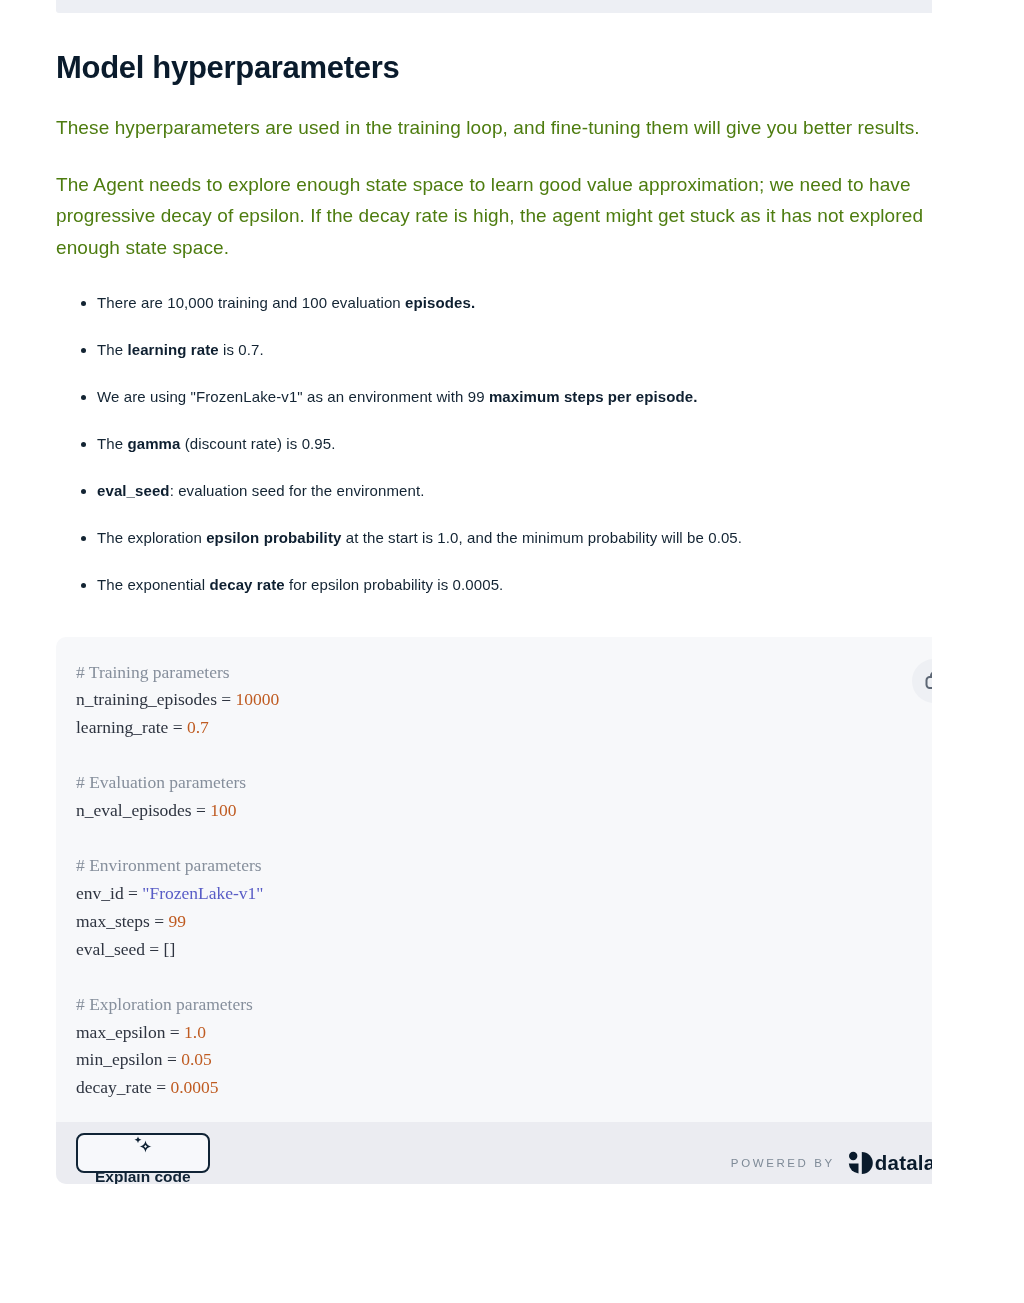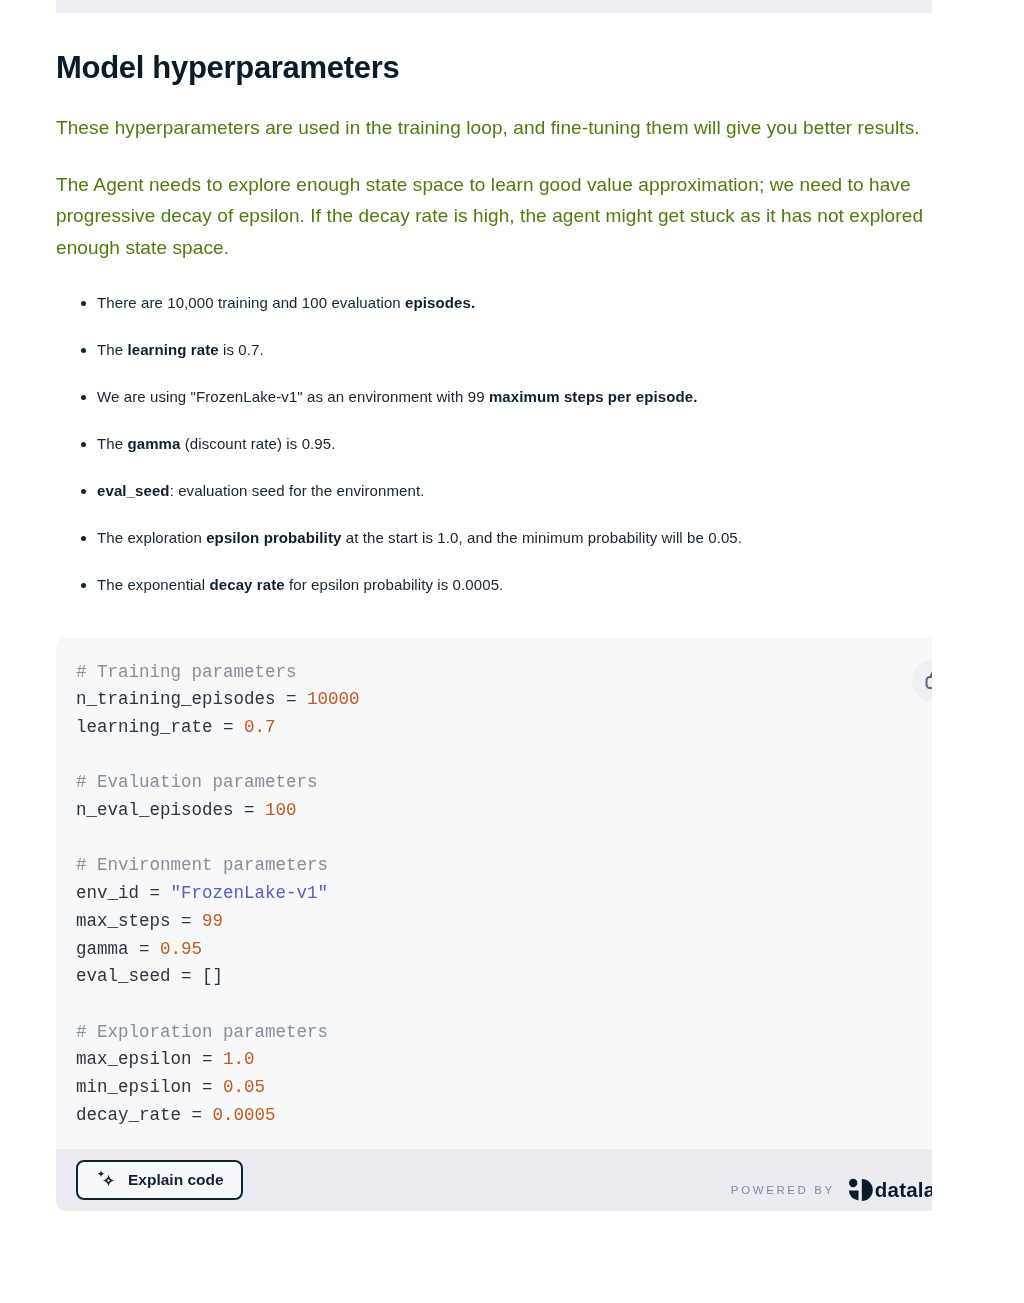--- a/index.html
+++ b/index.html
@@ -56,21 +56,21 @@
   .code-card {
     margin: 36px 0 0 56px;
     width: 922px;
     border-radius: 10px;
     background: #f7f8fa;
     position: relative;
     overflow: hidden;
   }
   .code-area {
     padding: 22px 24px 20px 20px;
-    font-family: Liberation Mono, monospace;
+    font-family: Liberation Serif, serif;
     font-size: 17.5px;
     line-height: 27.7px;
     color: #2e3440;
   }
   .code-line { white-space: pre; min-height: 27.7px; }
   .tok-comment { color: #868f9c; }
   .tok-plain   { color: #2e3440; }
   .tok-num     { color: #bf5b21; }
   .tok-str     { color: #585cc6; }
 
@@ -101,20 +101,21 @@
     height: 40px;
     padding: 0 17px;
     border: 2px solid #102335;
     border-radius: 8px;
     background: #f7f8fb;
     font-family: "Liberation Sans", sans-serif;
     font-weight: 700;
     font-size: 15.5px;
     color: #102335;
     cursor: pointer;
+    flex-direction: column;
   }
   .powered {
     display: flex; align-items: center; gap: 11px; margin-top: 20px;
   }
   .powered-label {
     font-size: 11.5px;
     letter-spacing: 2.6px;
     font-weight: 500;
     color: #7e8a97;
   }
@@ -165,21 +166,20 @@
       <div class="code-line"><span class="tok-comment"># Training parameters</span></div>
       <div class="code-line"><span class="tok-plain">n_training_episodes = </span><span class="tok-num">10000</span></div>
       <div class="code-line"><span class="tok-plain">learning_rate = </span><span class="tok-num">0.7</span></div>
       <div class="code-line"></div>
       <div class="code-line"><span class="tok-comment"># Evaluation parameters</span></div>
       <div class="code-line"><span class="tok-plain">n_eval_episodes = </span><span class="tok-num">100</span></div>
       <div class="code-line"></div>
       <div class="code-line"><span class="tok-comment"># Environment parameters</span></div>
       <div class="code-line"><span class="tok-plain">env_id = </span><span class="tok-str">"FrozenLake-v1"</span></div>
       <div class="code-line"><span class="tok-plain">max_steps = </span><span class="tok-num">99</span></div>
-      <div class="code-line"><span class="tok-plain">gamma = </span><span class="tok-num">0.95</span></div>
       <div class="code-line"><span class="tok-plain">eval_seed = []</span></div>
       <div class="code-line"></div>
       <div class="code-line"><span class="tok-comment"># Exploration parameters</span></div>
       <div class="code-line"><span class="tok-plain">max_epsilon = </span><span class="tok-num">1.0</span></div>
       <div class="code-line"><span class="tok-plain">min_epsilon = </span><span class="tok-num">0.05</span></div>
       <div class="code-line"><span class="tok-plain">decay_rate = </span><span class="tok-num">0.0005</span></div>
     </div>
 
     <div class="card-footer">
       <button class="explain-btn">

